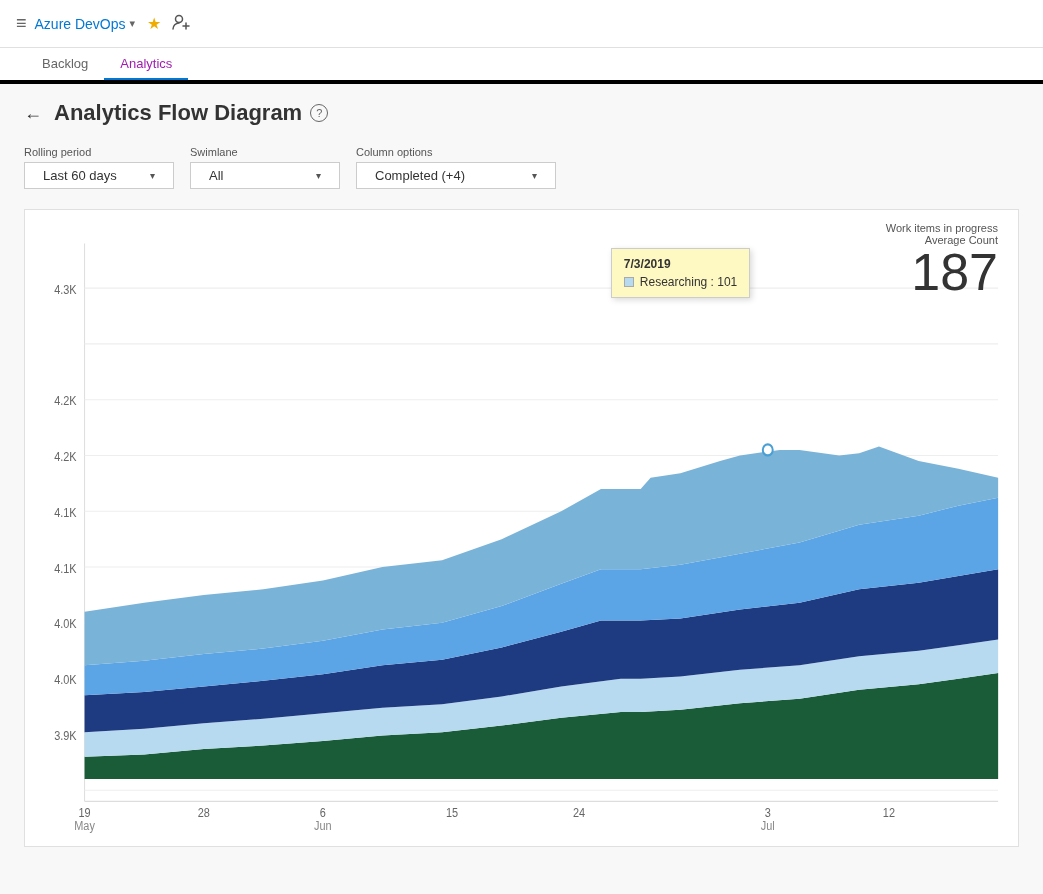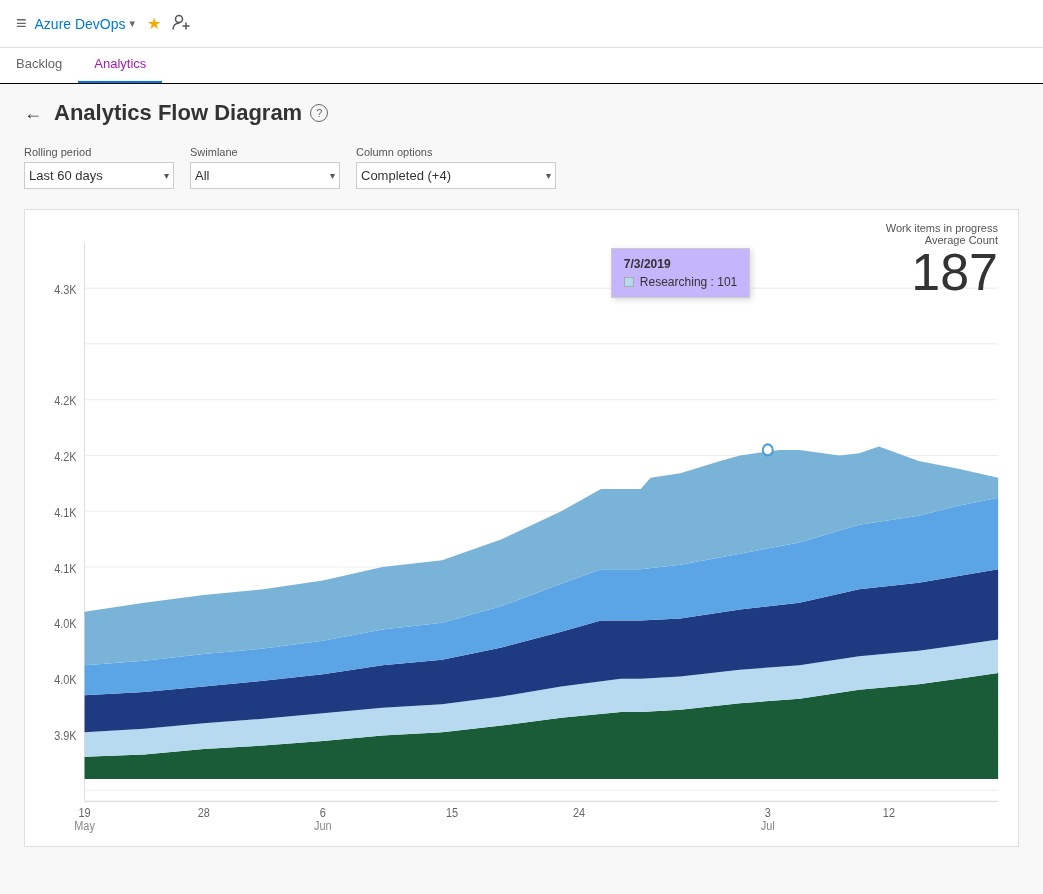--- a/index.html
+++ b/index.html
@@ -10,40 +10,40 @@
       display: flex; align-items: center; padding: 8px 16px; border-bottom: 1px solid #e0e0e0;
       height: 48px;
     }
     .app-icon { margin-right: 8px; font-size: 18px; color: #666; }
     .app-name { font-size: 14px; font-weight: 400; color: #0078d4; margin-right: 4px; }
     .dropdown-arrow { font-size: 11px; color: #666; margin-right: 12px; }
     .star-icon { color: #f0ab00; font-size: 16px; margin-right: 10px; }
     .user-icon { font-size: 16px; color: #666; }
 
     
-    .nav-tabs { display: flex; padding: 0 0; border-bottom: 1px solid #000000; height: 36px; }
+    .nav-tabs { display: flex; padding: 0 26px; border-bottom: 4px solid #000000; height: 36px; }
     .nav-tab { padding: 8px 16px 0; font-size: 13px; color: #666; cursor: pointer; border-bottom: 2px solid transparent; height: 100%; }
     .nav-tab.active { color: #a21caf; border-bottom: 2px solid #0078d4; font-weight: 400; }
 
     
     .main-content { padding: 16px 24px; background: #f8f8f8; height: calc(894px - 84px); }
 
     
     .page-header { display: flex; align-items: center; margin-bottom: 20px; }
     .back-arrow { font-size: 18px; color: #333; margin-right: 12px; cursor: pointer; }
     .page-title { font-size: 22px; font-weight: 600; color: #333; margin-right: 8px; }
     .help-icon { width: 18px; height: 18px; border-radius: 50%; border: 1.5px solid #666; display: flex; align-items: center; justify-content: center; font-size: 11px; color: #666; cursor: pointer; }
 
     
     .filters-row { display: flex; gap: 16px; margin-bottom: 20px; align-items: flex-end; }
     .filter-group { display: flex; flex-direction: column; gap: 4px; }
     .filter-label { font-size: 11px; color: #555; }
     .filter-select {
       display: flex; align-items: center; justify-content: space-between;
-      border: 1px solid #ccc; padding: 5px 4px; background: #fff; cursor: pointer;
+      border: 1px solid #ccc; padding: 5px 18px; background: #fff; cursor: pointer;
       font-size: 13px; min-width: 150px;
     }
     .filter-select-wide { min-width: 200px; align-items: center; }
     .select-arrow { font-size: 10px; color: #555; margin-left: 8px; }
 
     
     .work-items-counter {
       position: absolute; top: 12px; right: 20px; text-align: right; z-index: 10;
     }
 
@@ -180,21 +180,21 @@
       <text x="300" y="544" text-anchor="middle" font-size="11" fill="#666">6</text>
       <text x="300" y="556" text-anchor="middle" font-size="11" fill="#888">Jun</text>
       <text x="430" y="544" text-anchor="middle" font-size="11" fill="#666">15</text>
       <text x="558" y="544" text-anchor="middle" font-size="11" fill="#666">24</text>
       <text x="748" y="544" text-anchor="middle" font-size="11" fill="#666">3</text>
       <text x="748" y="556" text-anchor="middle" font-size="11" fill="#888">Jul</text>
       <text x="870" y="544" text-anchor="middle" font-size="11" fill="#666">12</text>
     </svg>
 
     
-    <div style="position:absolute;top:38px;left:59%;background:#c4b5fd;border:1px solid #ccc;padding:8px 12px;font-size:12px;box-shadow:2px 2px 6px rgba(0,0,0,0.15);z-index:20;">
+    <div style="position:absolute;top:38px;left:59%;background:#fef9c3;border:1px solid #ccc;padding:8px 12px;font-size:12px;box-shadow:2px 2px 6px rgba(0,0,0,0.15);z-index:20;">
       <div style="font-weight:600;margin-bottom:4px;">7/3/2019</div>
       <div style="display:flex;align-items:center;gap:6px;">
         <div style="width:10px;height:10px;border:1px solid #aaa;background:#b8daf0;"></div>
         <span>Researching : 101</span>
       </div>
     </div>
 
   </div>
 
 

